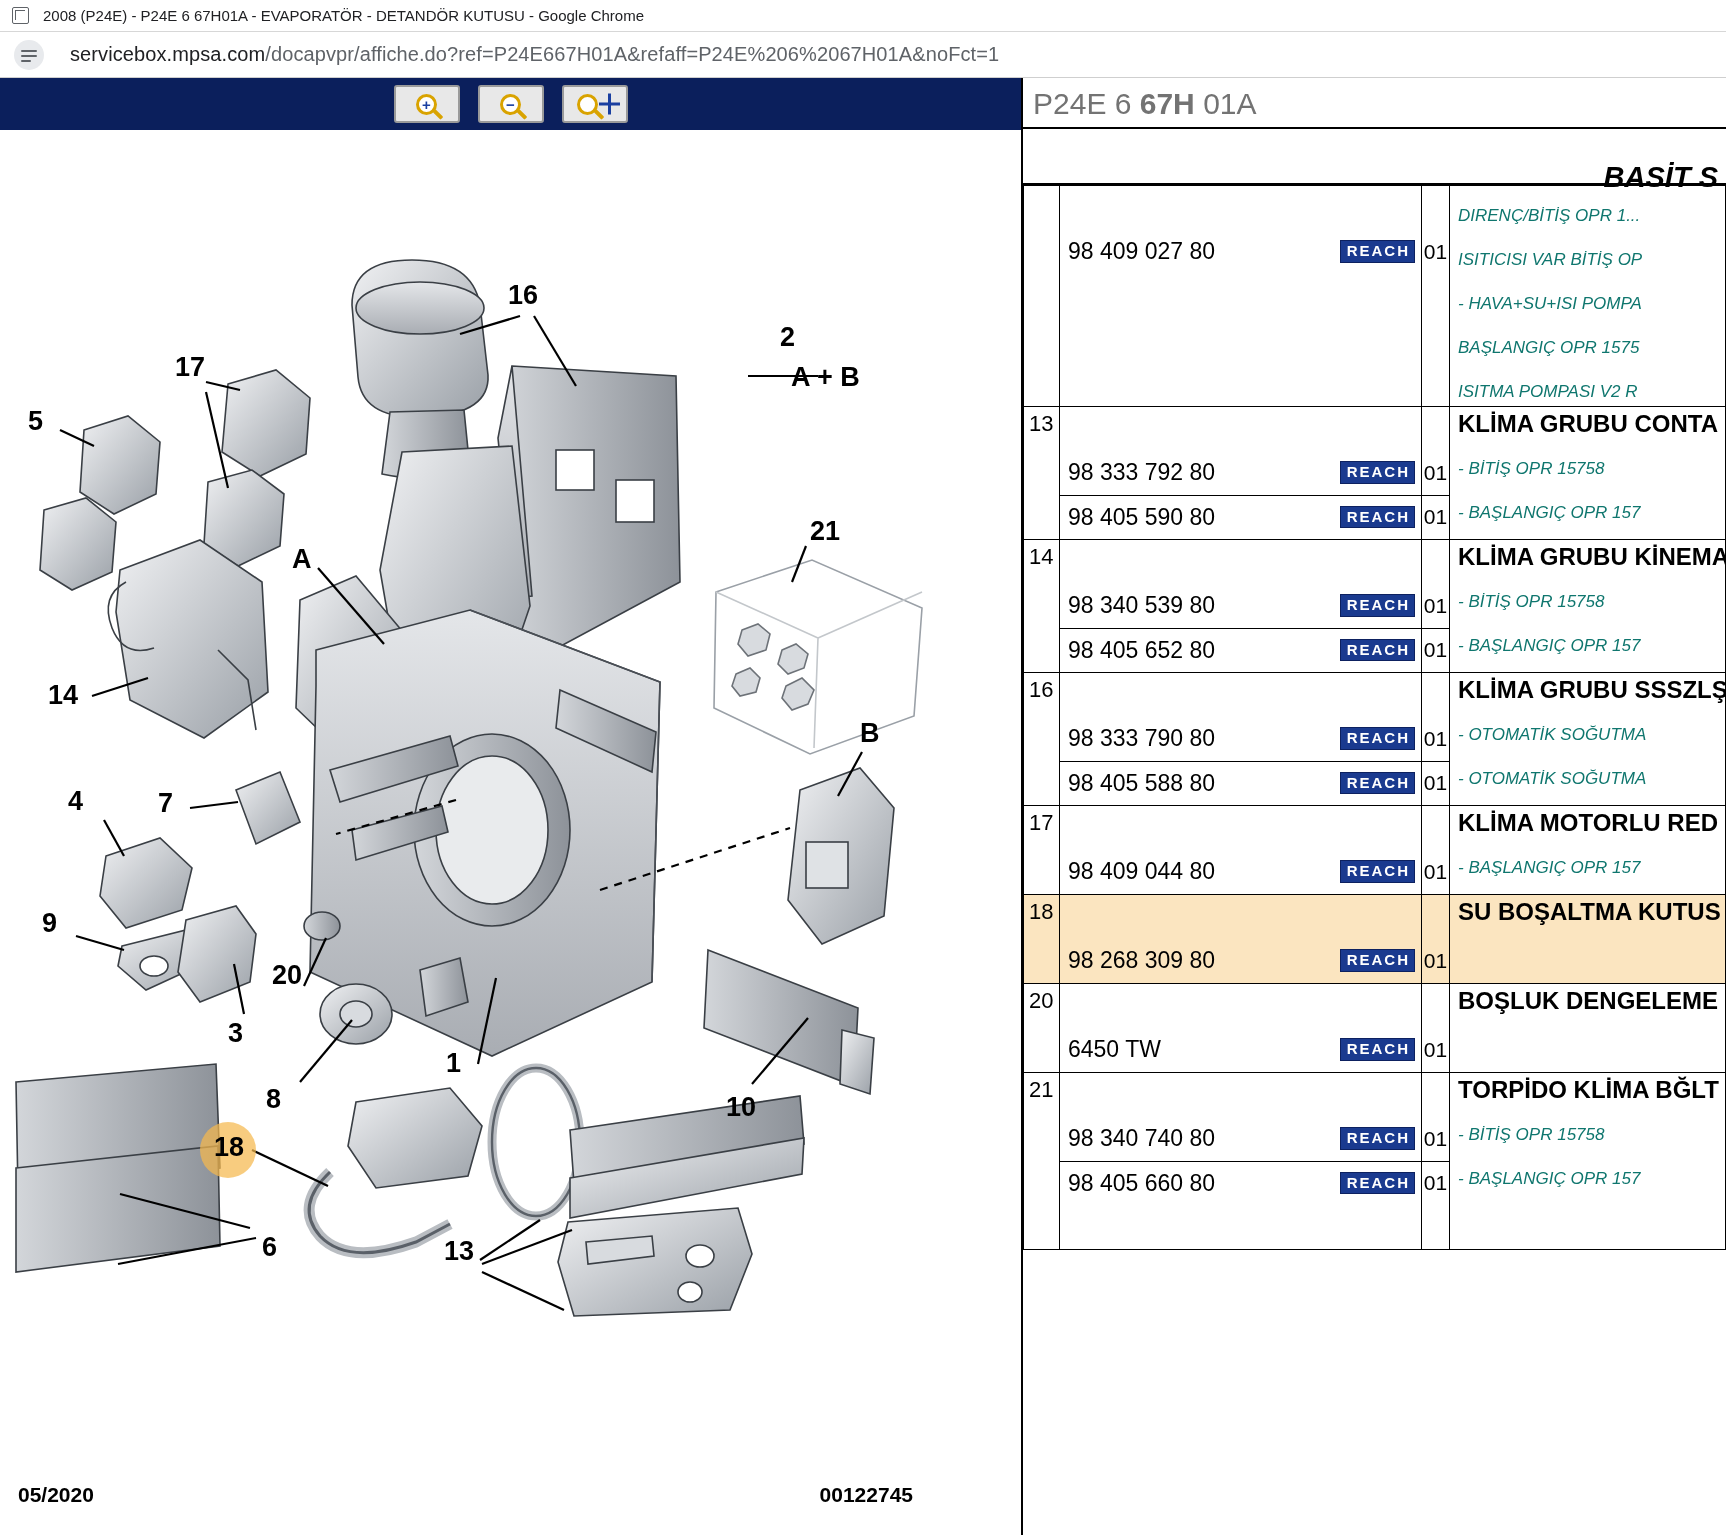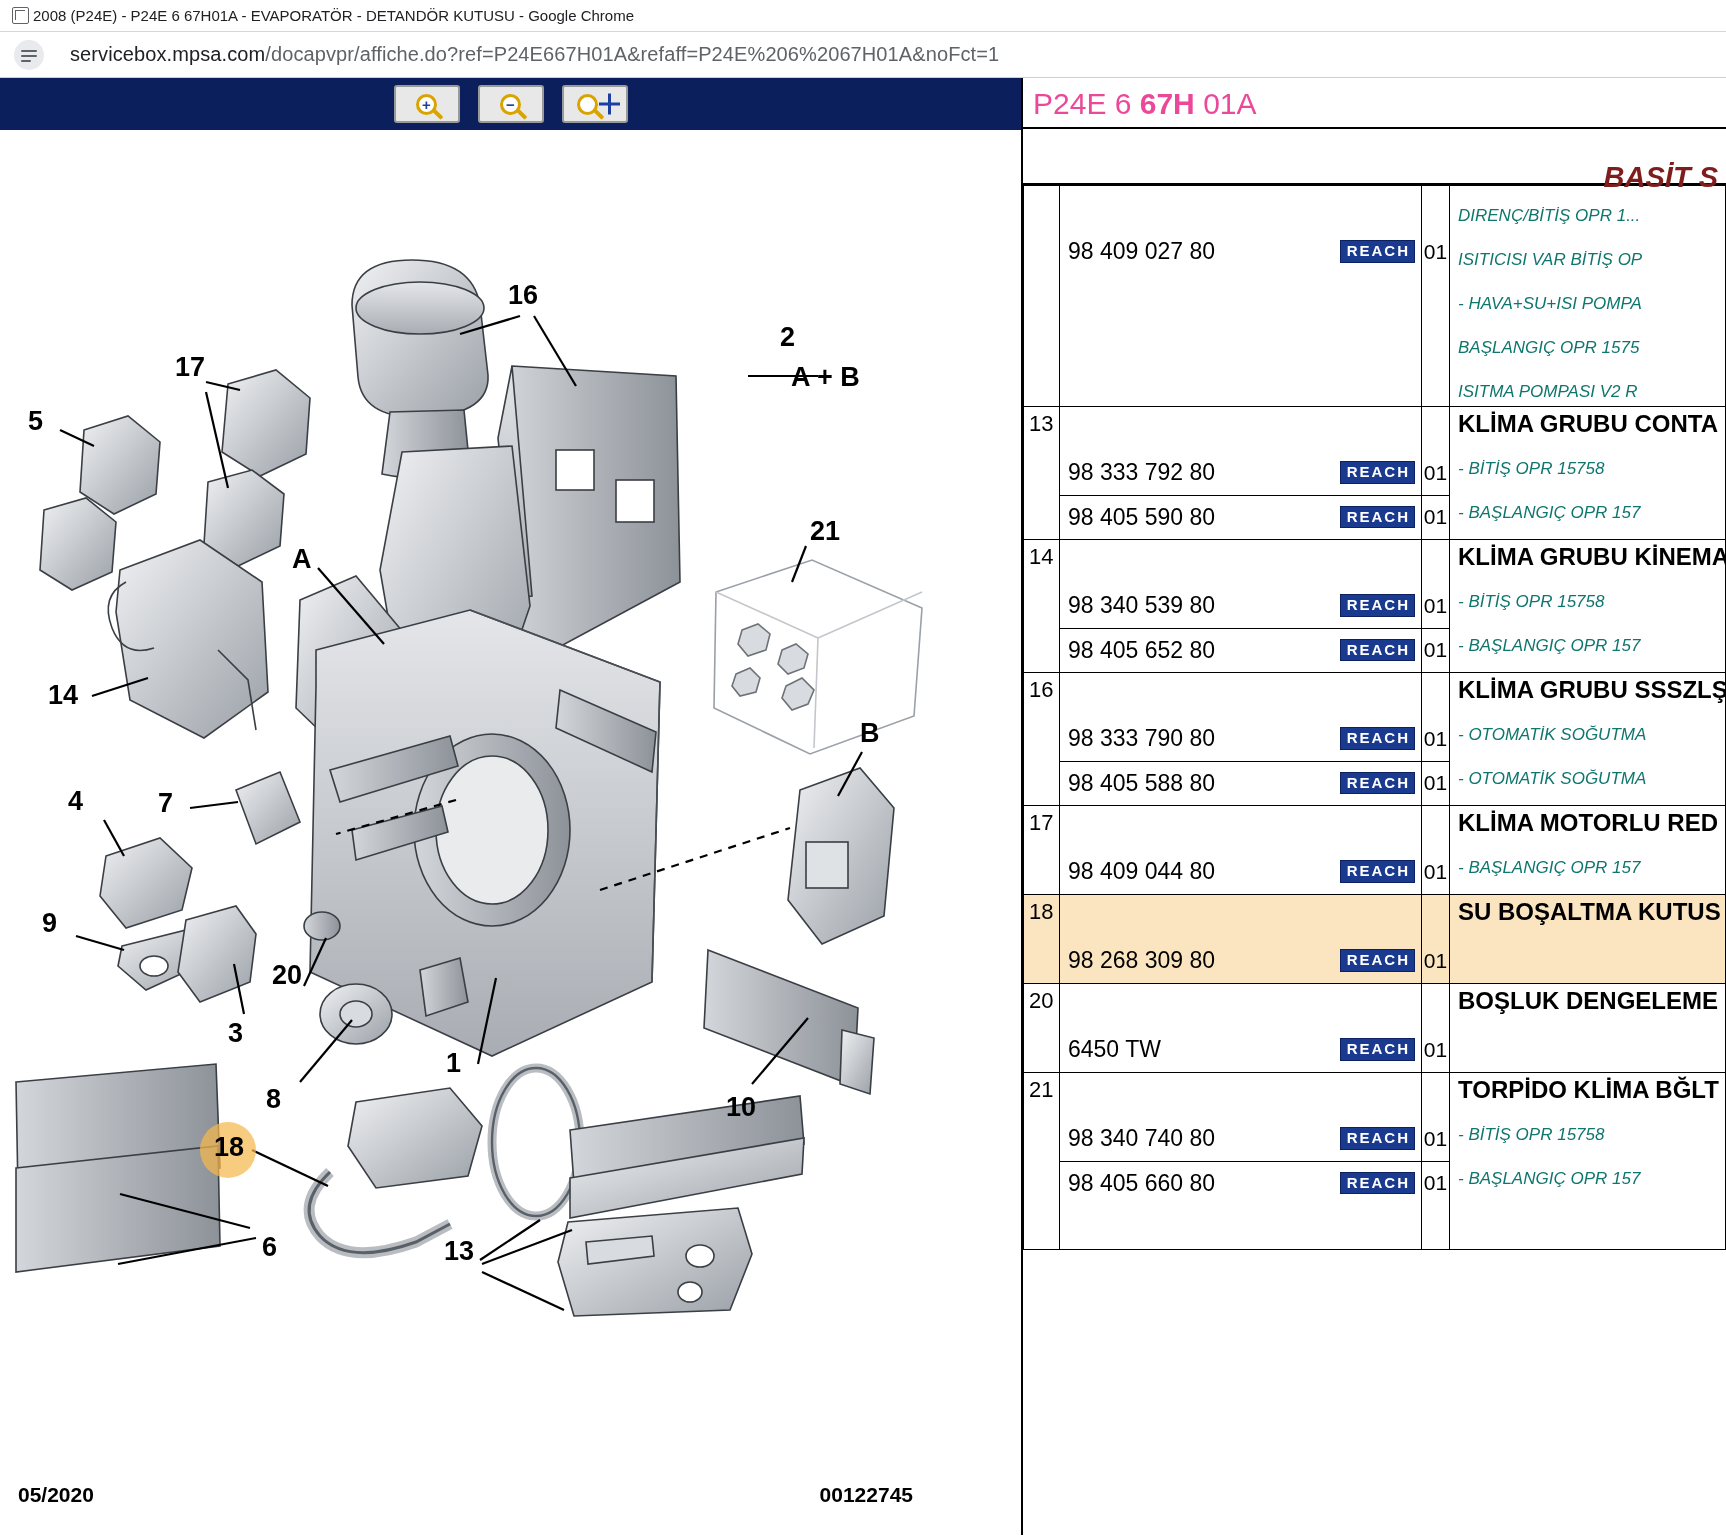--- a/index.html
+++ b/index.html
@@ -12,21 +12,21 @@
   }
   
   .chrome {
     width: 1726px;
     background: #ffffff;
   }
   .titlebar {
     height: 32px;
     display: flex;
     align-items: center;
-    gap: 4px;
+    gap: 14px;
     padding: 0 12px;
     border-bottom: 1px solid #d7d7d7;
     background: #ffffff;
   }
   .tab-ico {
     width: 17px; height: 17px;
     border: 1.5px solid #5f6368;
     border-radius: 2px;
     position: relative;
     flex: none;
@@ -194,34 +194,34 @@
     padding: 8px 10px 4px 10px;
     border-bottom: 2px solid #000;
   }
   .info-date {
     font-size: 30px;
     color: #000;
     line-height: 1.22;
   }
   .info-ref {
     font-size: 30px;
-    color: #ec4899;
+    color: #737373;
     line-height: 1.22;
   }
   .info-ref b { font-weight: bold; }
   .basit-row {
     height: 56px;
     border-bottom: 2px solid #000;
     display: flex;
     align-items: center;
     justify-content: flex-end;
     padding-right: 8px;
   }
   .basit-row span {
-    color: #7f1d1d;
+    color: #000000;
     font-size: 29px;
     font-style: italic;
     font-weight: bold;
     white-space: nowrap;
     margin-top: 44px;
   }
   table.parts {
     border-collapse: collapse;
     width: 100%;
     table-layout: fixed;

